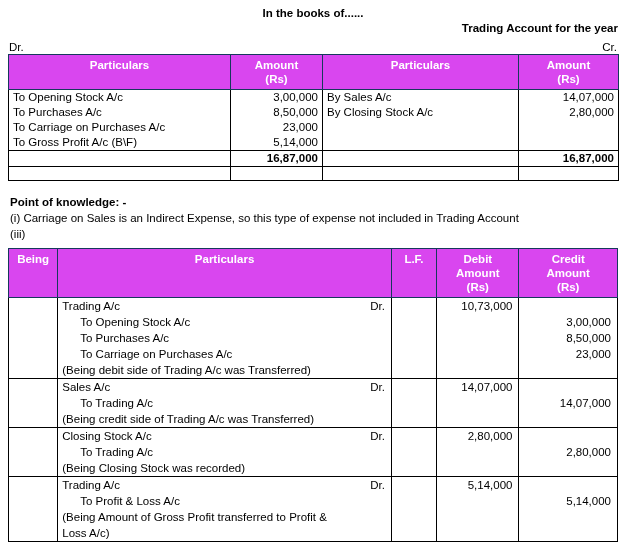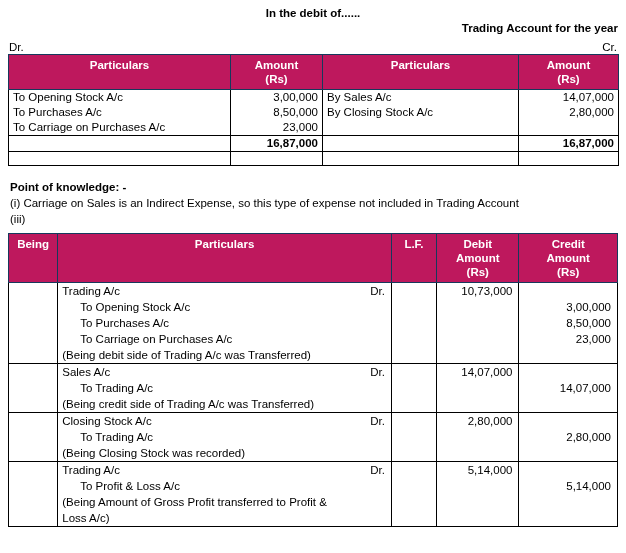--- a/index.html
+++ b/index.html
@@ -57,21 +57,21 @@
     table-layout: fixed;
     font-size: 11.5px;
   }
   table.acct th,
   table.acct td {
     border: 1px solid #0d2b45;
     padding: 0;
     vertical-align: top;
   }
   table.acct thead th {
-    background: #be185d;
+    background: #d946ef;
     color: #ffffff;
     font-weight: bold;
     text-align: center;
     line-height: 14px;
     padding: 3px 2px;
     border: 1px solid #16395c;
   }
   table.acct tbody td {
     border: 1px solid #000000;
     border-top: none;
@@ -157,21 +157,21 @@
   .journal .num-lines .ln {
     text-align: right;
     padding-right: 6px;
   }
 </style>
 </head>
 <body>
 
 <div class="page">
 
-  <div class="doc-title">In the debit of......</div>
+  <div class="doc-title">In the books of......</div>
   <div class="doc-subtitle">Trading Account for the year</div>
 
   <div class="drcr-row">
     <span>Dr.</span>
     <span>Cr.</span>
   </div>
 
   <table class="acct trading">
     <colgroup>
       <col class="c-part1">
@@ -205,20 +205,26 @@
           <td class="num">8,50,000</td>
           <td>By Closing Stock A/c</td>
           <td class="num">2,80,000</td>
         </tr>
         <tr>
           <td>To Carriage on Purchases A/c</td>
           <td class="num">23,000</td>
           <td></td>
           <td class="num"></td>
         </tr>
+        <tr>
+          <td>To Gross Profit A/c (B\F)</td>
+          <td class="num">5,14,000</td>
+          <td></td>
+          <td class="num"></td>
+        </tr>
         <tr class="total">
           <td></td>
           <td class="num">16,87,000</td>
           <td></td>
           <td class="num">16,87,000</td>
         </tr>
         <tr class="afterblank">
           <td></td>
           <td></td>
           <td></td>

